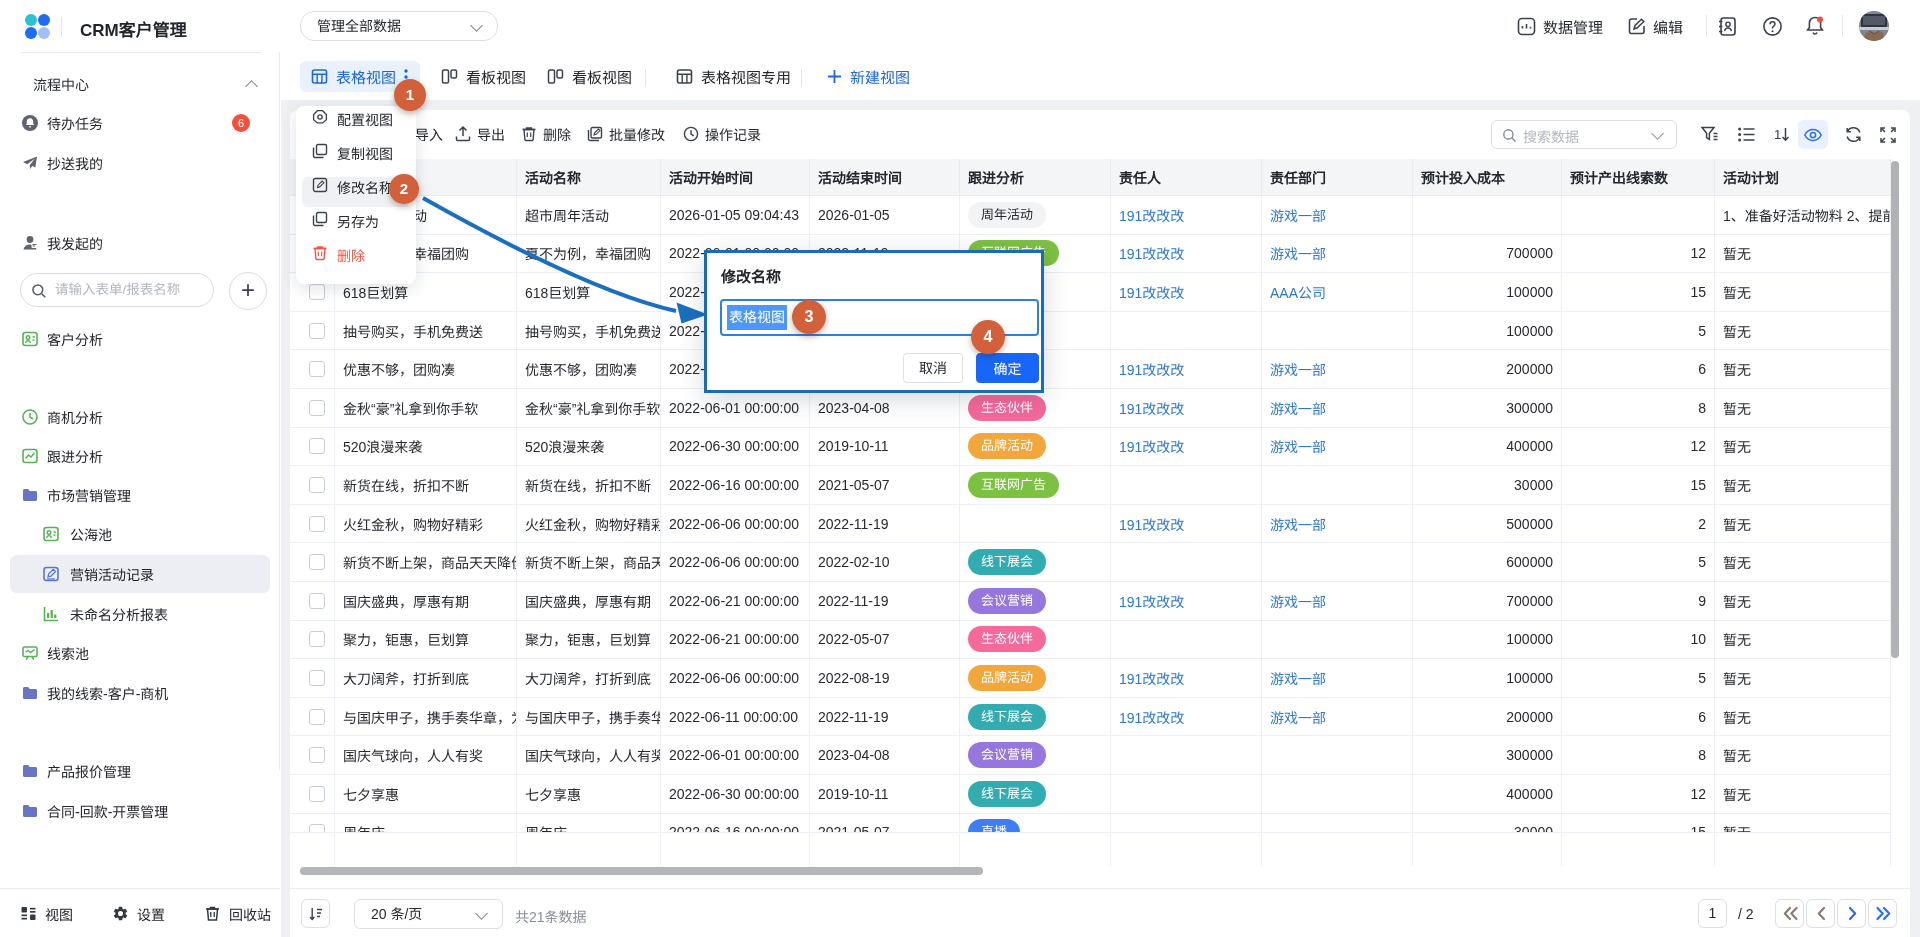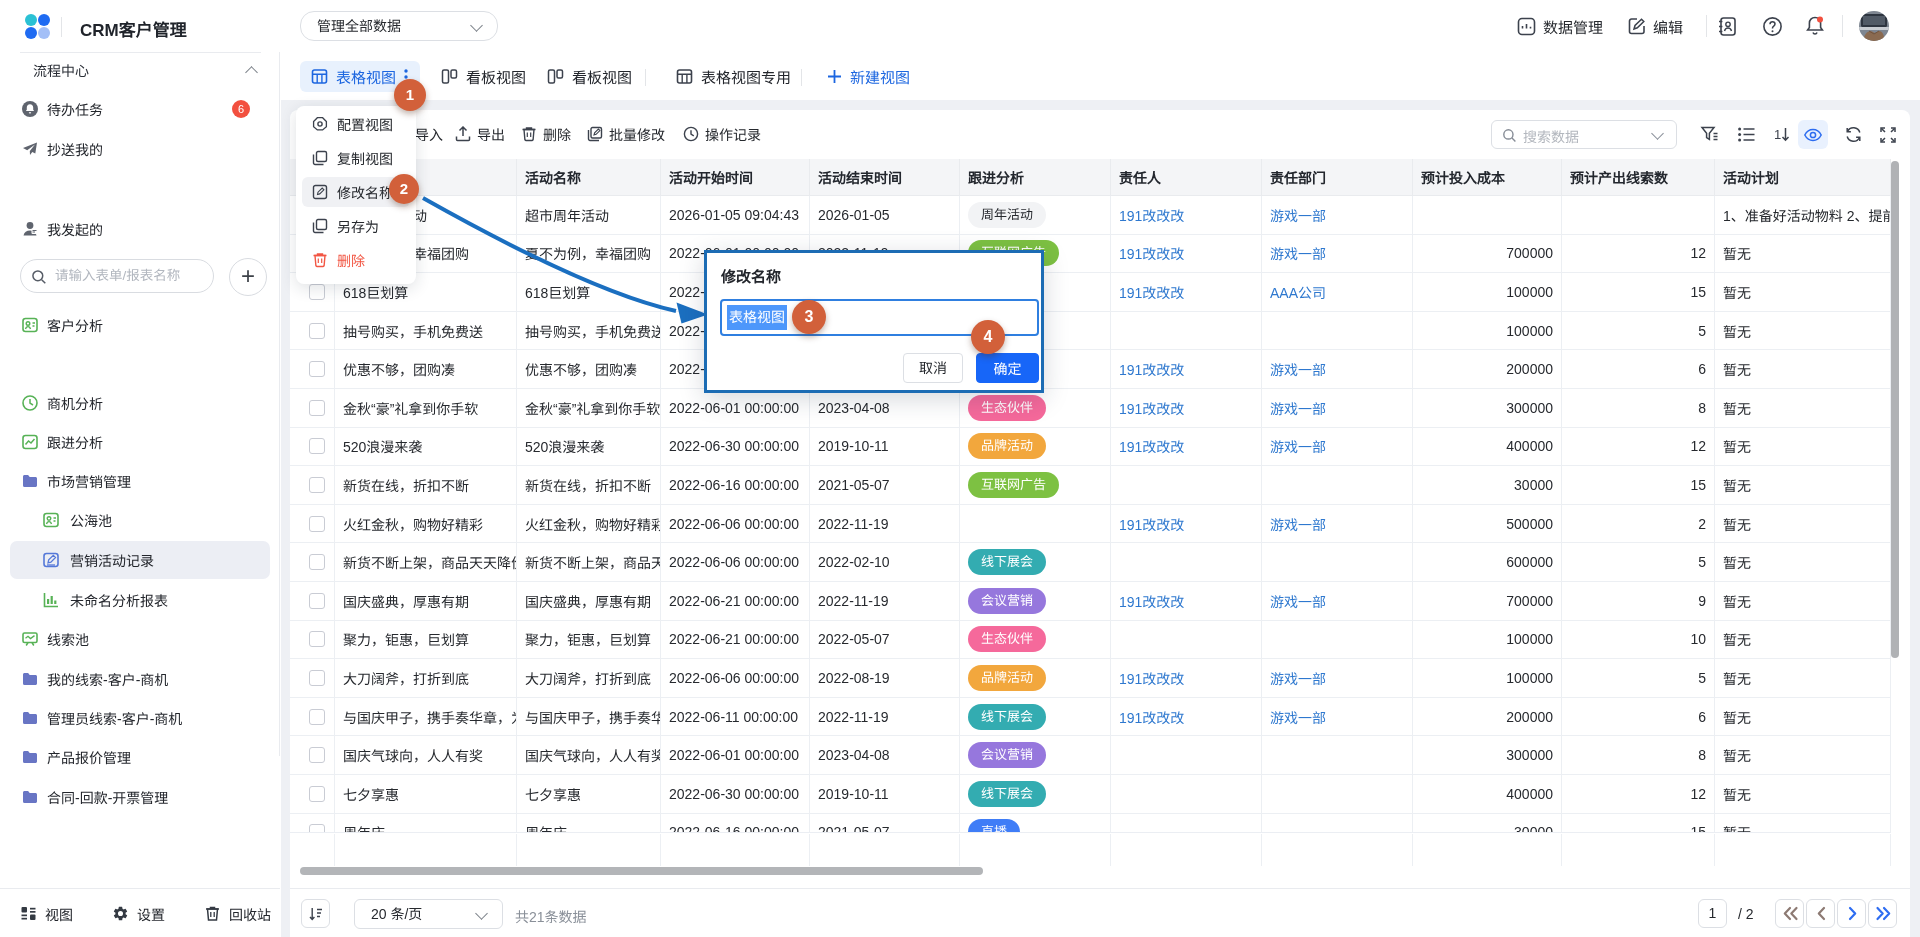--- a/index.html
+++ b/index.html
@@ -18,21 +18,21 @@
 .logo i:nth-child(4){right:0;bottom:0;background:#a3bff7;}
 .logodiv{position:absolute;left:61px;top:17px;width:1px;height:20px;background:#e3e5e8;}
 .apptitle{position:absolute;left:80px;top:16px;font-size:17px;font-weight:bold;color:#20242b;}
 .sel{position:absolute;border:1px solid #dcdfe4;border-radius:14px;background:#fff;font-size:14px;color:#26292e;}
 #topsel{left:300px;top:11px;width:198px;height:30px;line-height:28px;padding-left:16px;}
 .chev{position:absolute;width:9px;height:9px;border-right:1.5px solid #7a8088;border-bottom:1.5px solid #7a8088;transform:rotate(45deg);}
 .tb-item{position:absolute;top:0;height:52px;display:flex;align-items:center;gap:7px;font-size:15px;color:#26292e;}
 .vdiv{position:absolute;width:1px;background:#e3e5e8;}
 .avatar{position:absolute;left:1859px;top:11px;width:30px;height:30px;border-radius:50%;overflow:hidden;}
 
-#sidebar{position:absolute;left:0;top:38px;width:280px;height:718px;background:#fff;border-right:1px solid #e9ebef;}
+#sidebar{position:absolute;left:0;top:52px;width:280px;height:718px;background:#fff;border-right:1px solid #e9ebef;}
 .sb-sec{position:absolute;left:33px;font-size:14px;color:#2a2e36;}
 .sb-item{position:absolute;left:0;width:280px;height:40px;display:flex;align-items:center;font-size:14px;color:#23262c;}
 .sb-item .ic{width:18px;height:18px;margin-left:21px;margin-right:8px;flex:none;display:flex;align-items:center;justify-content:center;}
 .sb-item.sub .ic{margin-left:42px;margin-right:10px;}
 .sb-sel{position:absolute;left:10px;width:260px;height:38px;background:#eceef4;border-radius:7px;}
 .badge6{position:absolute;left:232px;width:18px;height:18px;border-radius:50%;background:#f2503f;color:#fff;font-size:11px;text-align:center;line-height:18px;}
 #sb-search{position:absolute;left:20px;top:221px;width:194px;height:34px;border:1px solid #d9dce1;border-radius:17px;font-size:13.5px;color:#b2b7bf;line-height:32px;padding-left:34px;}
 #sb-plus{position:absolute;left:229px;top:220px;width:38px;height:38px;border:1px solid #d9dce1;border-radius:50%;color:#3c4148;font-size:24px;text-align:center;line-height:34px;font-weight:300;}
 #sb-bottom{position:absolute;left:0;top:888px;width:280px;height:49px;border-top:1px solid #e9ebef;background:#fff;}
 .sbb{position:absolute;top:0;height:49px;display:flex;align-items:center;gap:8px;font-size:14px;color:#23262c;}
@@ -70,21 +70,21 @@
 
 #hscroll{position:absolute;left:300px;top:867px;width:683px;height:8px;border-radius:4px;background:#b3b5b8;}
 #vscroll{position:absolute;left:1891px;top:161px;width:8px;height:497px;border-radius:4px;background:#b0b2b5;}
 
 .pgb{top:10px;width:29px;height:29px;border-radius:7px;}
 .pgb svg{display:block;margin:0 auto;}
 #pager{position:absolute;left:290px;top:888px;width:1620px;height:49px;background:#fff;border-top:1px solid #e9ebef;}
 .pbox{position:absolute;border:1px solid #dcdfe4;border-radius:6px;background:#fff;}
 
 #menu{position:absolute;left:296px;top:106px;width:120px;height:178px;background:#fff;border-radius:8px;box-shadow:0 4px 16px rgba(30,40,60,.14);z-index:40;}
-.mi{position:absolute;left:6px;width:108px;height:30px;display:flex;align-items:center;gap:9px;font-size:14px;color:#26292e;padding-left:10px;border-radius:6px;}
+.mi{position:absolute;left:6px;width:108px;height:30px;display:flex;gap:9px;font-size:14px;color:#26292e;padding-left:10px;border-radius:6px;}
 .mi.hl{background:#f0f1f4;}
 .mi.red{color:#f25643;}
 
 #modal{position:absolute;left:704px;top:250px;width:340px;height:143px;background:#fff;border:3px solid #1c6cb4;z-index:50;box-shadow:0 6px 24px rgba(30,40,60,.18);}
 #modal h3{position:absolute;left:14px;top:12px;font-size:15px;color:#23262c;}
 #mi-input{position:absolute;left:13px;top:46px;width:319px;height:37px;border:2px solid #2f7fe0;border-radius:4px;background:#fff;}
 #mi-sel{position:absolute;left:5px;top:4px;height:25px;line-height:25px;background:#4d97fb;color:#fff;font-size:14px;padding:0 2px;}
 .mbtn{position:absolute;top:100px;height:30px;border-radius:4px;font-size:14px;text-align:center;line-height:28px;}
 #btn-cancel{left:196px;width:60px;border:1px solid #dcdfe4;color:#26292e;background:#fff;}
 #btn-ok{left:269px;width:63px;background:#1766f8;color:#fff;border:1px solid #1766f8;line-height:30px;}
@@ -179,25 +179,20 @@
             <rect x="2" y="3" width="14" height="9.5" rx="1.5" stroke="#57b256" stroke-width="1.6" fill="none"></rect>
             <path d="M4.5 8.3l2.5-2 2.5 2.3 4-3" stroke="#57b256" stroke-width="1.4" fill="none"></path>
             <path d="M7 12.5l-1.8 3M11 12.5l1.8 3" stroke="#57b256" stroke-width="1.5"></path>
           </svg>
       </span>线索池</div>
     <div class="sb-item" style="top:621px;"><span class="ic">
       <svg width="18" height="18" viewBox="0 0 18 18">
             <path d="M2 4.5c0-.8.7-1.5 1.5-1.5h3.6l1.6 2h5.8c.8 0 1.5.7 1.5 1.5v7c0 .8-.7 1.5-1.5 1.5h-11A1.5 1.5 0 0 1 2 13.5z" fill="#6875c4"></path>
           </svg>
       </span>我的线索-客户-商机</div>
-    <div class="sb-item" style="top:660px;"><span class="ic">
-      <svg width="18" height="18" viewBox="0 0 18 18">
-            <path d="M2 4.5c0-.8.7-1.5 1.5-1.5h3.6l1.6 2h5.8c.8 0 1.5.7 1.5 1.5v7c0 .8-.7 1.5-1.5 1.5h-11A1.5 1.5 0 0 1 2 13.5z" fill="#6875c4"></path>
-          </svg>
-      </span>管理员线索-客户-商机</div>
     <div class="sb-item" style="top:699px;"><span class="ic">
       <svg width="18" height="18" viewBox="0 0 18 18">
             <path d="M2 4.5c0-.8.7-1.5 1.5-1.5h3.6l1.6 2h5.8c.8 0 1.5.7 1.5 1.5v7c0 .8-.7 1.5-1.5 1.5h-11A1.5 1.5 0 0 1 2 13.5z" fill="#6875c4"></path>
           </svg>
       </span>产品报价管理</div>
     <div class="sb-item" style="top:739px;"><span class="ic">
       <svg width="18" height="18" viewBox="0 0 18 18">
             <path d="M2 4.5c0-.8.7-1.5 1.5-1.5h3.6l1.6 2h5.8c.8 0 1.5.7 1.5 1.5v7c0 .8-.7 1.5-1.5 1.5h-11A1.5 1.5 0 0 1 2 13.5z" fill="#6875c4"></path>
           </svg>
       </span>合同-回款-开票管理</div>

